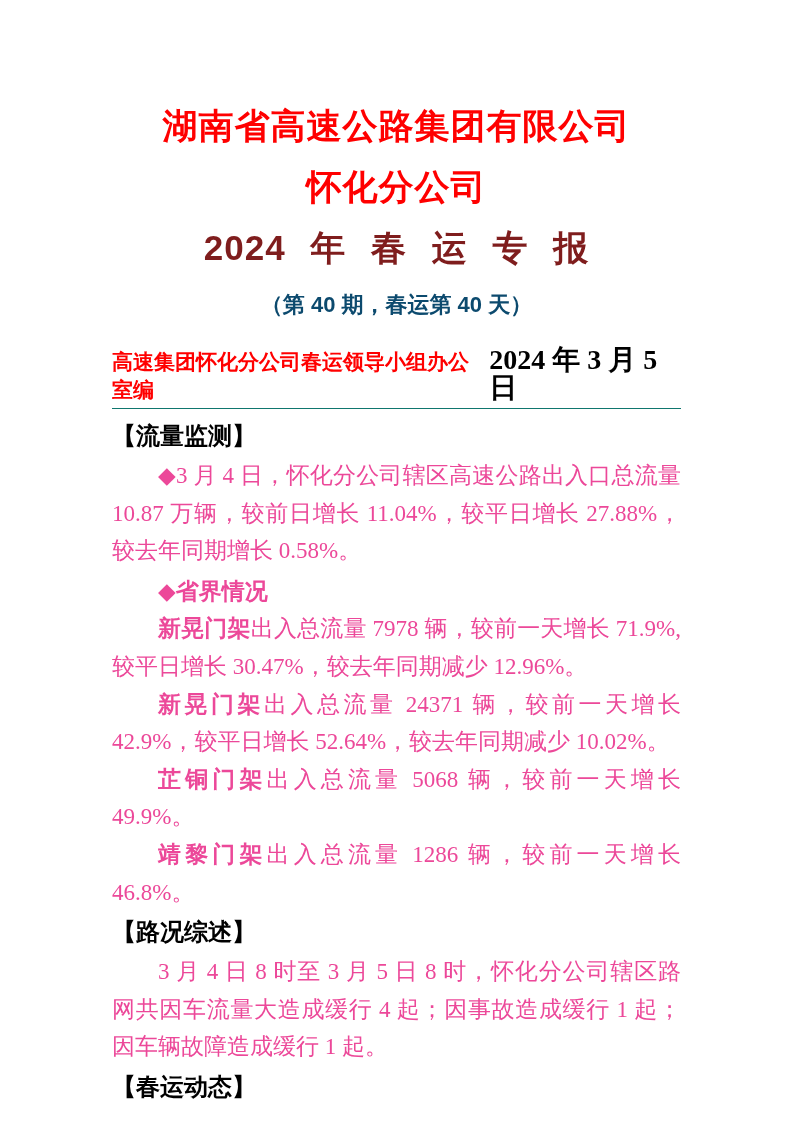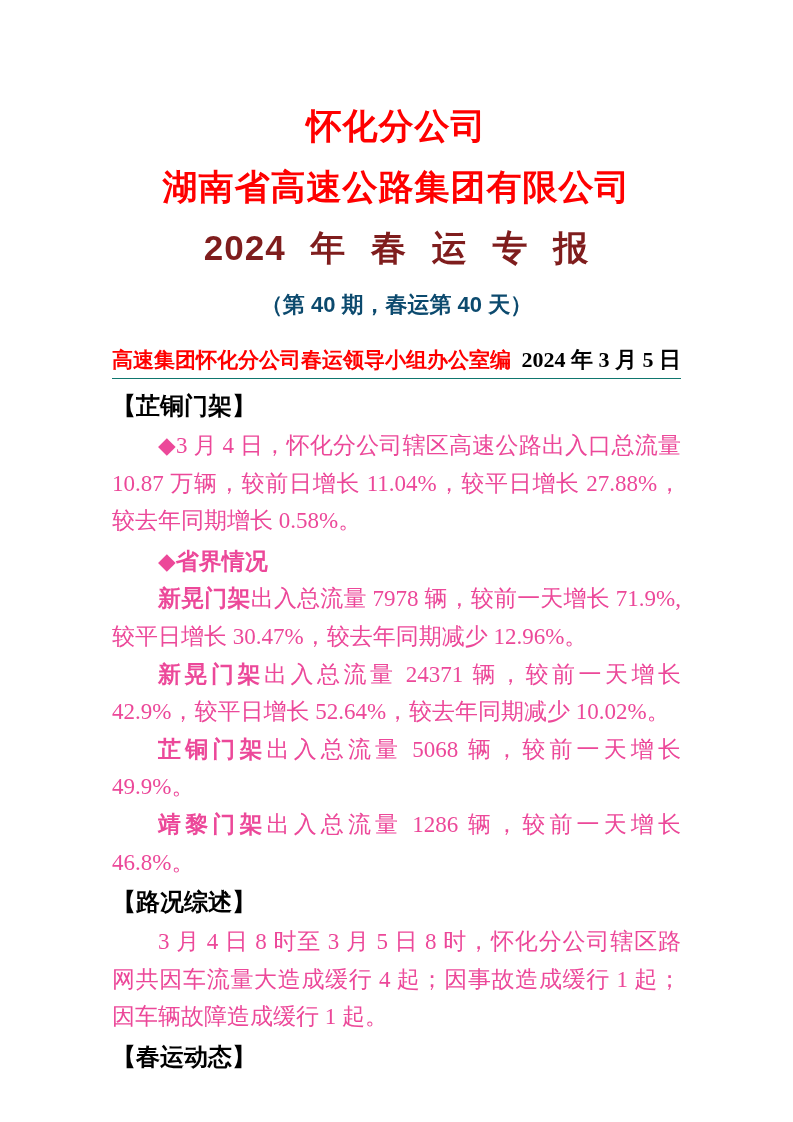--- a/index.html
+++ b/index.html
@@ -50,21 +50,21 @@
   }
   .editor-name {
     font-family: "Liberation Sans", sans-serif;
     font-weight: bold;
     font-size: 21px; line-height: 28px;
     color: #ff0000;
   }
   .issue-date {
     font-family: "Liberation Serif", serif;
     font-weight: bold;
-    font-size: 22px; line-height: 28px;
+    font-size: 28px; line-height: 28px;
     color: #000000;
   }
   .doc-body { margin-top: 8px; }
   .sec-heading {
     margin: 2px 0;
     font-family: "Liberation Sans", sans-serif;
     font-weight: bold;
     font-size: 24px; line-height: 38px;
     color: #000000;
   }
@@ -87,34 +87,34 @@
     font-style: normal;
   }
   .bullet { font-family: "DejaVu Sans", sans-serif; }
 </style>
 </head>
 <body>
 
 <div class="page">
 
   <div class="doc-header">
+    <div class="org-title">湖南省高速公路集团有限公司</div>
     <div class="org-title">怀化分公司</div>
-    <div class="org-title">湖南省高速公路集团有限公司</div>
     <div class="report-title">2024 年 春 运 专 报</div>
     <div class="issue-info">（第 40 期，春运第 40 天）</div>
     <div class="editor-line">
       <span class="editor-name">高速集团怀化分公司春运领导小组办公室编</span>
       <span class="issue-date">2024 年 3 月 5 日</span>
     </div>
   </div>
 
   <div class="doc-body">
 
     <div class="section">
-      <div class="sec-heading">【芷铜门架】</div>
+      <div class="sec-heading">【流量监测】</div>
 
       <p class="para indent"><span class="bullet">◆</span><span>3 月 4 日，怀化分公司辖区高速公路出入口总流量 10.87 万辆，较前日增长 11.04%，较平日增长 27.88%，较去年同期增长 0.58%。</span></p>
 
       <p class="para indent subheading"><span class="bullet">◆</span><span>省界情况</span></p>
 
       <p class="para indent"><span class="lead">新晃门架</span><span>出入总流量 7978 辆，较前一天增长 71.9%,较平日增长 30.47%，较去年同期减少 12.96%。</span></p>
 
       <p class="para indent"><span class="lead">新晃门架</span><span>出入总流量 24371 辆，较前一天增长 42.9%，较平日增长 52.64%，较去年同期减少 10.02%。</span></p>
 
       <p class="para indent"><span class="lead">芷铜门架</span><span>出入总流量 5068 辆，较前一天增长 49.9%。</span></p>

